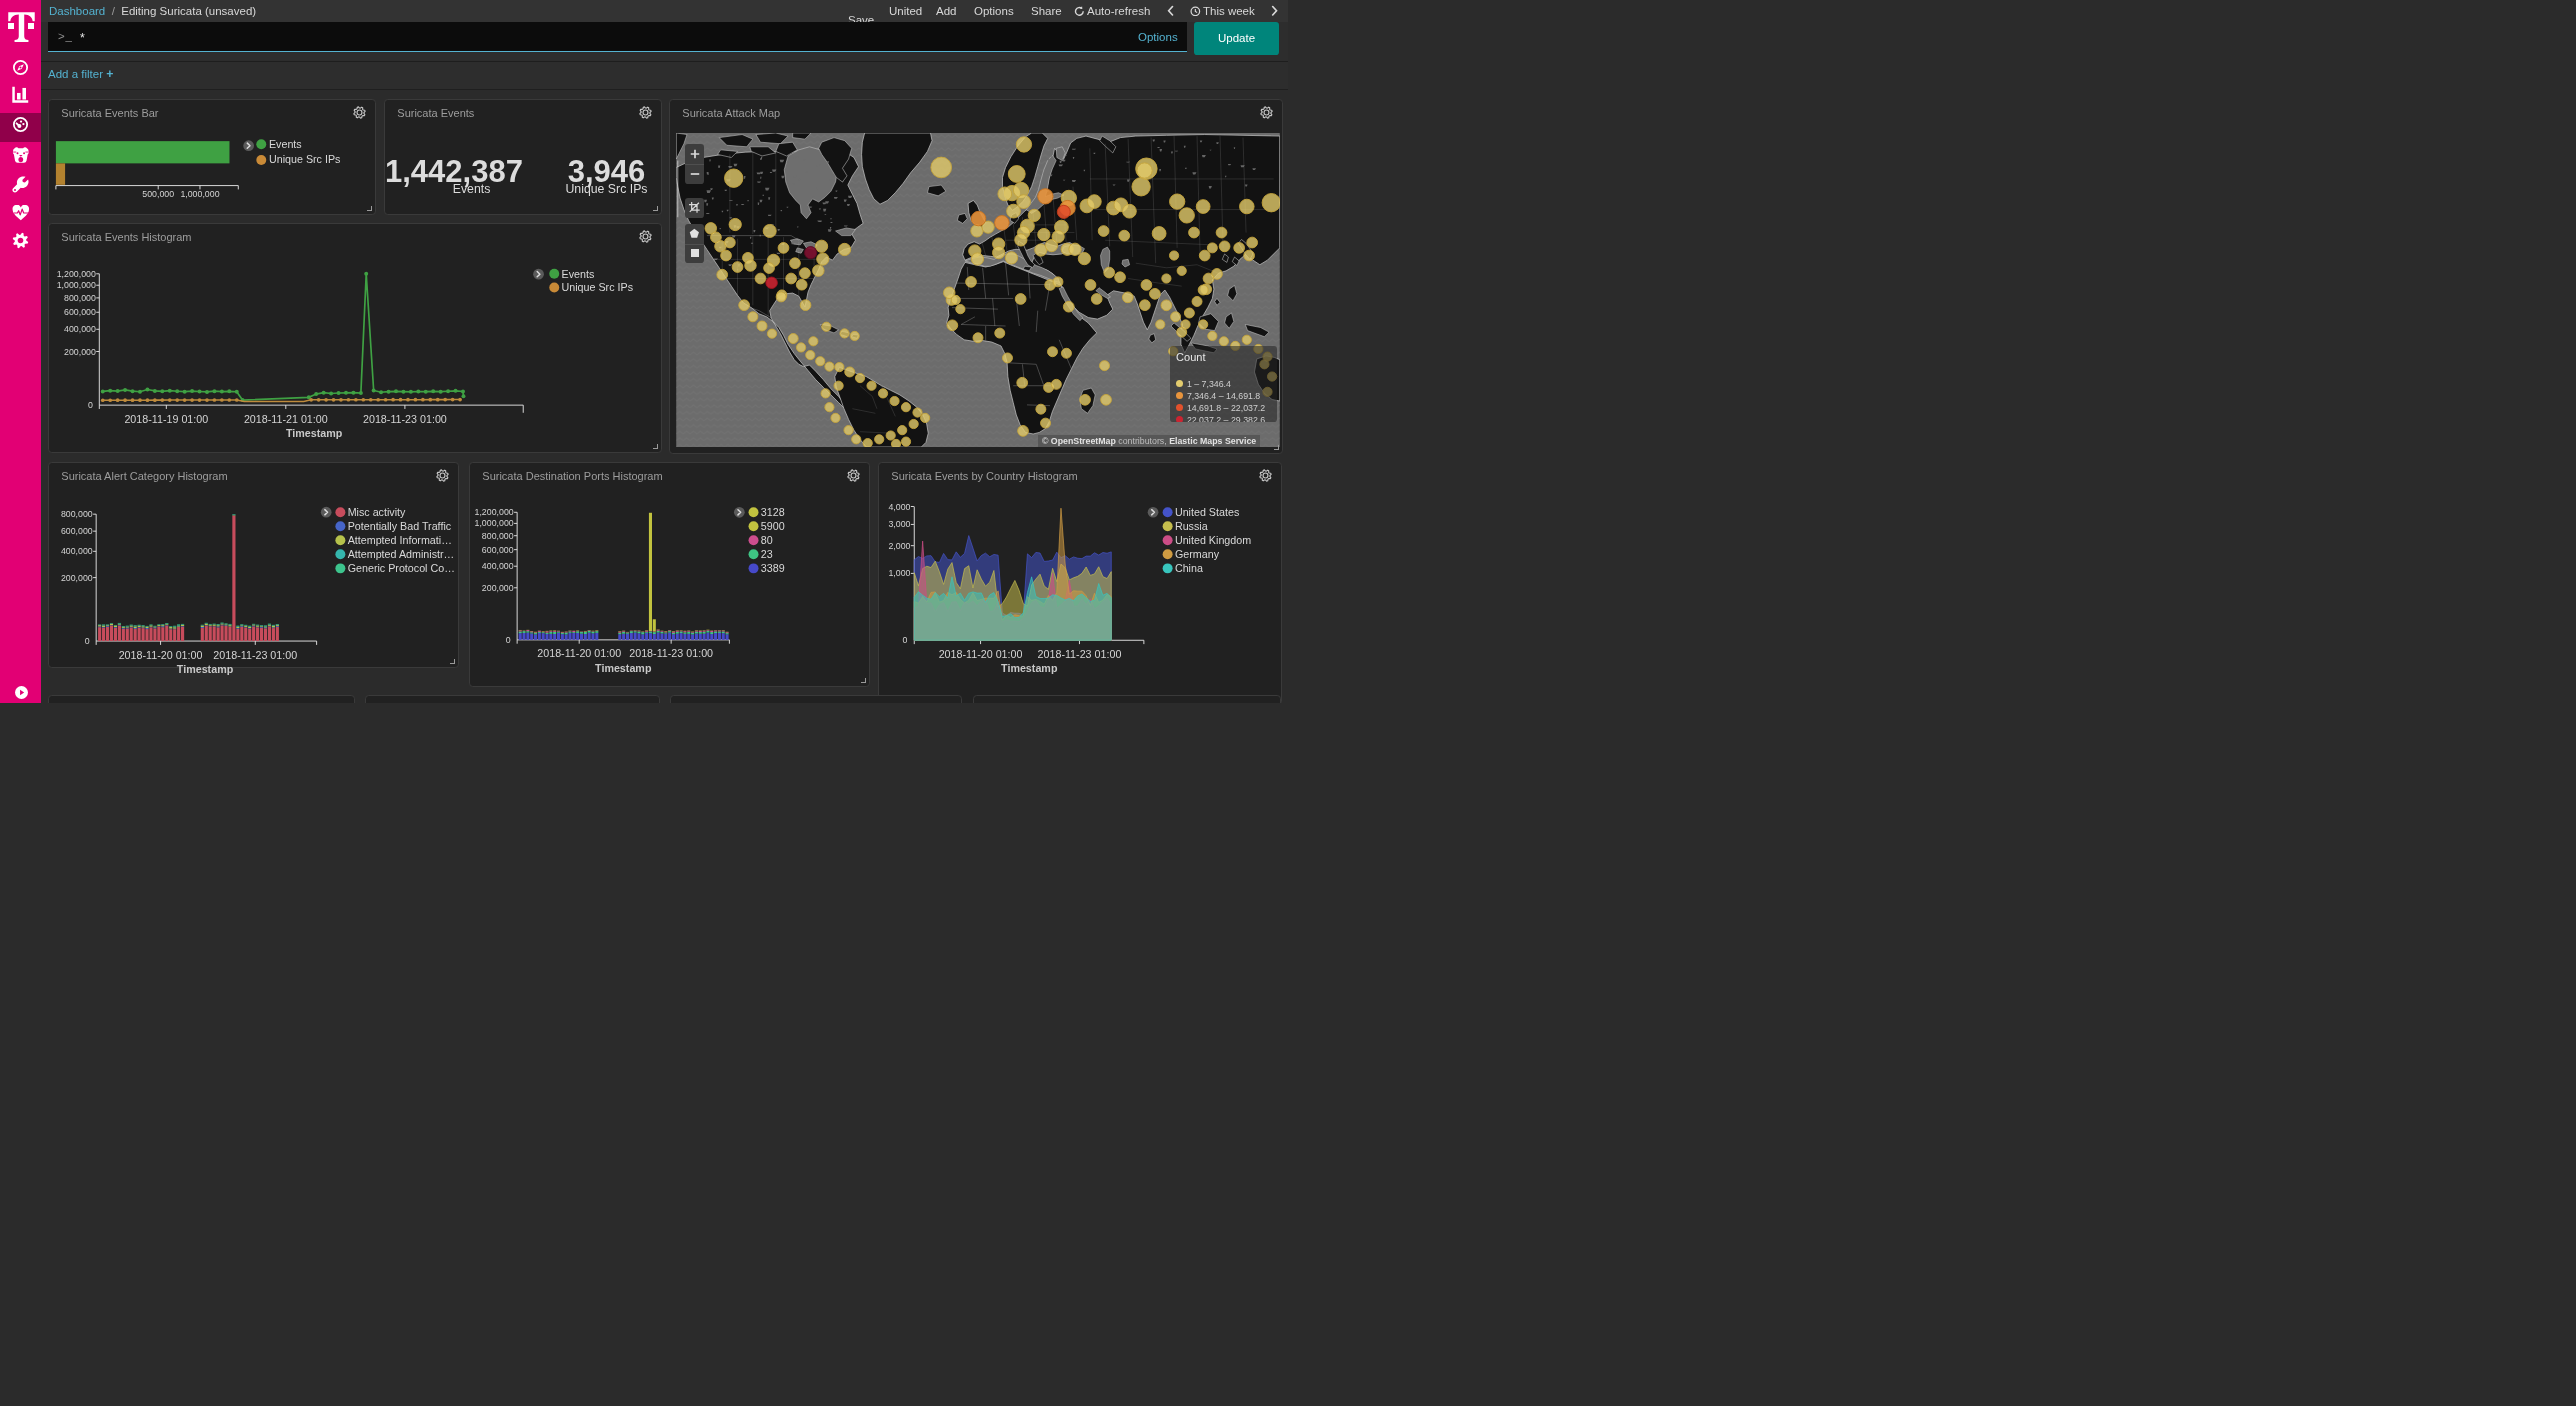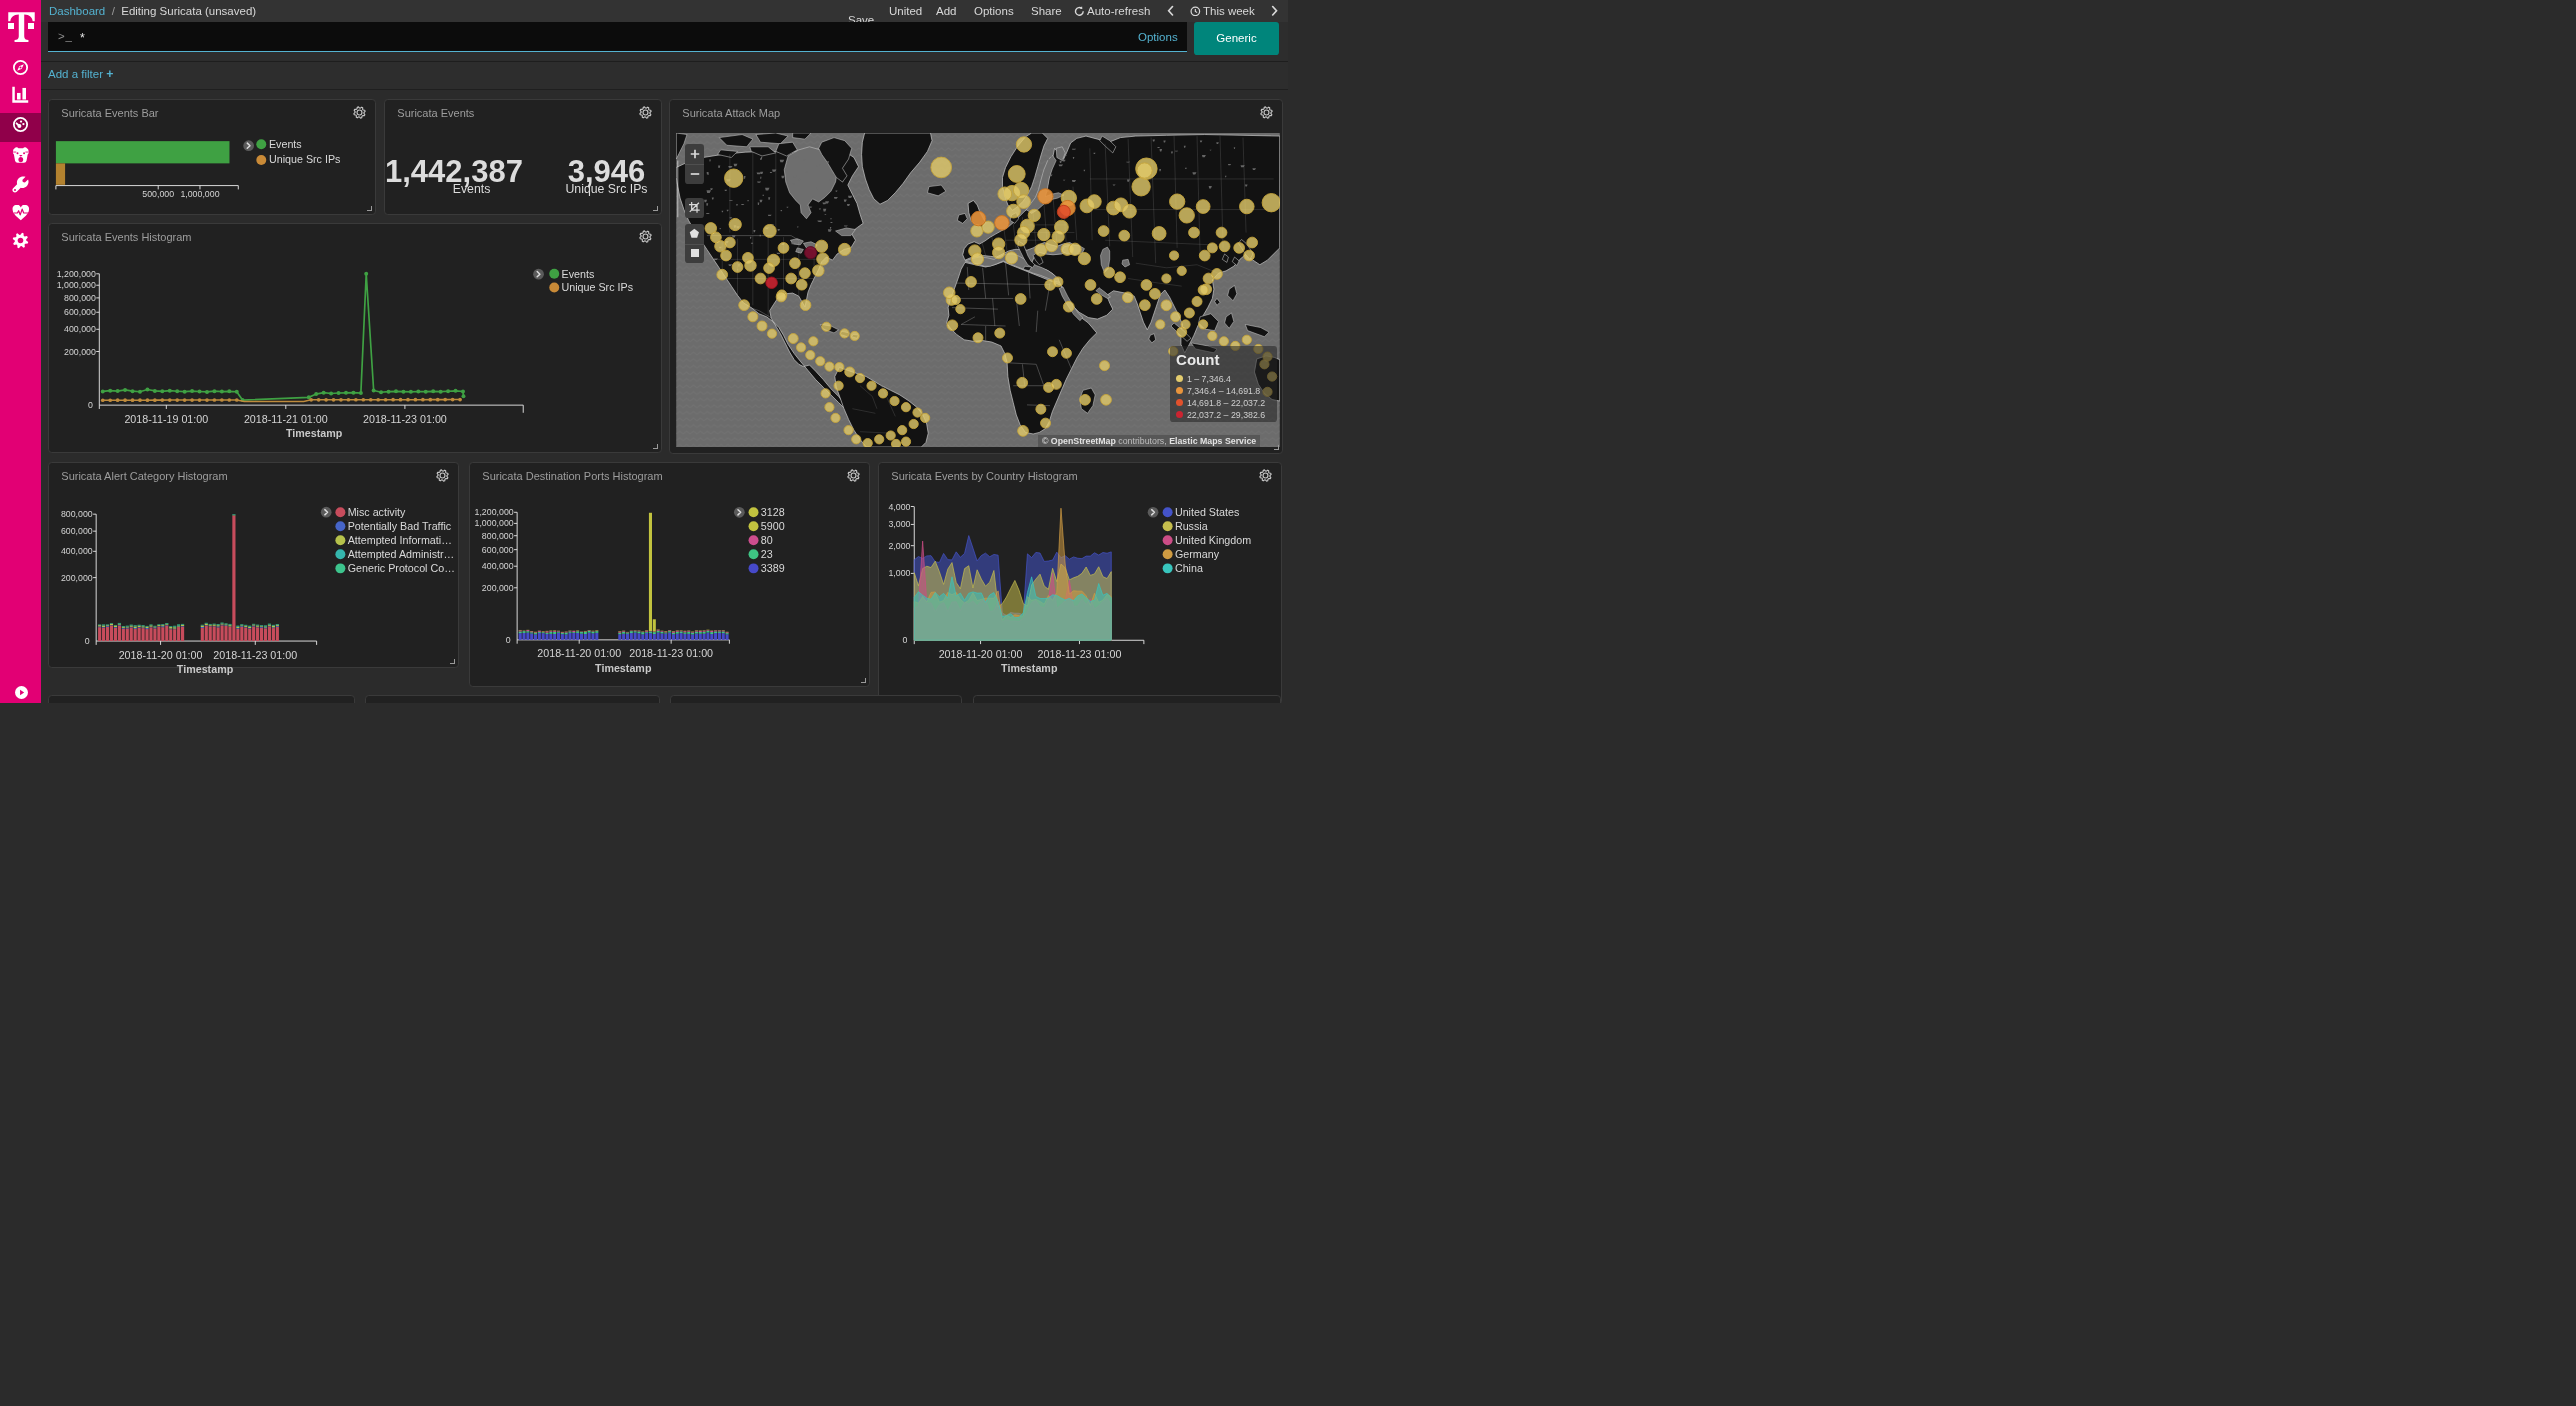--- a/index.html
+++ b/index.html
@@ -37,21 +37,21 @@
       <path d="M7 3.8 V7.2 L9.4 8.4" fill="none" stroke="#d8d8d8" stroke-width="1.5"></path>
     </svg>
     <div class="abs navitem" style="left:1203px;top:5px">This week</div>
     <svg class="abs" style="left:1270px;top:5.4px" width="9.2" height="11.5" viewBox="0 0 12 15">
       <path d="M3.5 2 L8.5 7.5 L3.5 13" fill="none" stroke="#d8d8d8" stroke-width="2.2" stroke-linecap="round"></path>
     </svg>
     <div class="abs" style="left:48px;top:22px;width:1139px;height:29.5px;background:#0c0c0c;border-bottom:1.9px solid #54b2d0"></div>
     <div class="abs" style="left:58px;top:30px;font-size:11.5px;color:#8f8f8f;letter-spacing:0.8px">&gt;_</div>
     <div class="abs" style="left:80px;top:31px;font-size:12.3px;color:#e8e8e8">*</div>
     <div class="abs" style="left:1138px;top:31px;font-size:11.5px;color:#54b2d0">Options</div>
-    <div class="abs" style="left:1194px;top:22px;width:85px;height:33px;background:#00857b;border-radius:3.1px;color:#fff;font-size:11.5px;text-align:center;line-height:33px">Generic</div>
+    <div class="abs" style="left:1194px;top:22px;width:85px;height:33px;background:#00857b;border-radius:3.1px;color:#fff;font-size:11.5px;text-align:center;line-height:33px">Update</div>
     <div class="abs" style="left:48px;top:67px;font-size:11.5px;color:#54b2d0">Add a filter <span style="font-weight:bold;font-size:12.3px">+</span></div>
     <div class="abs" style="left:0;top:113px;width:41px;height:29px;background:#90004a"></div>
     <div class="abs" style="left:0;top:0;width:41px;height:54px">
 <div class="abs" style="left:7.7px;top:22.6px;width:6.1px;height:6.5px;background:#fff"></div>
 <div class="abs" style="left:28px;top:22.6px;width:6.1px;height:6.5px;background:#fff"></div>
 <svg class="abs" style="left:6.5px;top:10.7px" width="29" height="31" viewBox="0 0 38 41">
 <path d="M1.5,1.5 L36.5,1.5 L36.5,13.5 L33.8,13.5 C33,8 30,4.8 22.6,4.5 L22.6,33.5 C22.6,37.3 24.8,38.2 28.2,38.5 L28.2,41 L9.8,41 L9.8,38.5 C13.2,38.2 15.4,37.3 15.4,33.5 L15.4,4.5 C8,4.8 5,8 4.2,13.5 L1.5,13.5 Z" fill="#fff"></path>
 </svg>
     </div>
     <div class="abs" style="left:12px;top:59px;width:17px;height:17px"><svg width="17" height="17" viewBox="0 0 22 22">
@@ -1089,21 +1089,21 @@
         </svg>
       </div>
       <div class="abs" style="left:15.3px;top:124px;width:19px;height:39px;background:#3d3d3d;border-radius:3.1px;">
         <div class="abs" style="left:0;top:19.6px;width:19px;height:0.8px;background:#4f4f4f"></div>
         <svg class="abs" style="left:4.2px;top:3.8px" width="10.7" height="10.7" viewBox="0 0 14 14">
           <path d="M7 1 L13 5.6 L10.7 12.7 L3.3 12.7 L1 5.6 Z" fill="#e0e0e0"></path>
         </svg>
         <div class="abs" style="left:5.4px;top:25px;width:8.4px;height:8.4px;background:#e0e0e0"></div>
       </div>
       <div class="abs" style="left:500px;top:246px;width:107px;height:76px;background:rgba(34,34,34,0.55);border-radius:3.1px;padding:4.6px 6.1px;font-size:8.8px;color:#cfcfcf;white-space:nowrap;overflow:hidden">
-<div style="font-weight:bold;color:#e8e8e8;margin-bottom:5px;font-size:15px">Count</div>
+<div style="font-weight:normal;color:#e8e8e8;margin-bottom:15px;font-size:11px">Count</div>
 <div style="line-height:12px"><span style="display:inline-block;width:7px;height:7px;border-radius:50%;background:#e3cc6e;margin-right:3.8px"></span>1 – 7,346.4</div>
 <div style="line-height:12px"><span style="display:inline-block;width:7px;height:7px;border-radius:50%;background:#e8943c;margin-right:3.8px"></span>7,346.4 – 14,691.8</div>
 <div style="line-height:12px"><span style="display:inline-block;width:7px;height:7px;border-radius:50%;background:#e2512c;margin-right:3.8px"></span>14,691.8 – 22,037.2</div>
 <div style="line-height:12px"><span style="display:inline-block;width:7px;height:7px;border-radius:50%;background:#cb2431;margin-right:3.8px"></span>22,037.2 – 29,382.6</div>
 <div style="line-height:12px"><span style="display:inline-block;width:7px;height:7px;border-radius:50%;background:#7e1030;margin-right:3.8px"></span>29,382.6 – 36,728</div>
 </div>
       <div class="abs" style="right:22px;top:335px;font-size:8.8px;color:#e2e2e2;background:rgba(80,80,80,0.75);padding:0.8px 3.8px">© <span style="font-weight:bold">OpenStreetMap</span> <span style="color:#bdbdbd">contributors,</span> <span style="font-weight:bold">Elastic Maps Service</span></div>
       <div class="rsz"></div>
     </div>
     <div class="panel" style="left:48px;top:695px;width:307px;height:23px;border-radius:3.8px 3.8px 0 0"></div>

